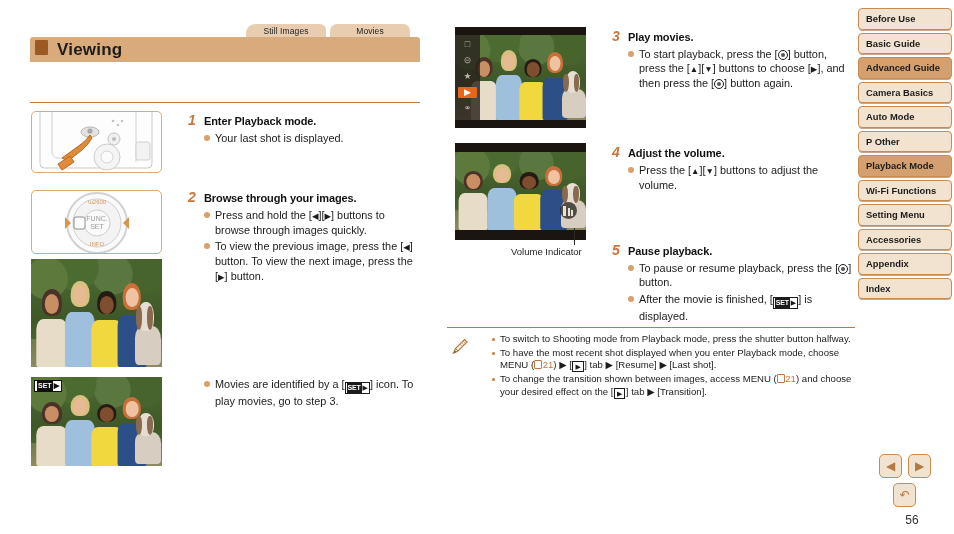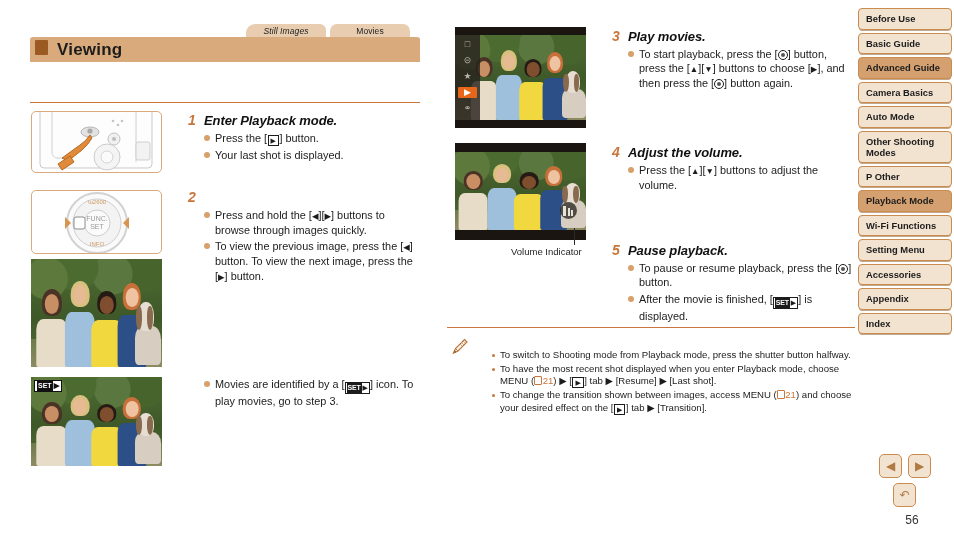--- a/index.html
+++ b/index.html
@@ -19,21 +19,21 @@
     display: flex; gap: 4px;
   }
   .tab {
     width: 80px; height: 15px;
     background: #e8cdb0;
     border-radius: 7px 7px 0 0;
     font-size: 8.5px; line-height: 15px;
     text-align: center; color: #222;
     letter-spacing: .1px;
   }
-  .tab-shape-l { border-radius: 9px 6px 0 0; font-style: italic; }
+  .tab-shape-l { border-radius: 9px 6px 0 0; }
 
   
   .title-bar {
     position: absolute; left: 30px; top: 37px;
     width: 390px; height: 25px;
     background: #d9ab7c;
     border-radius: 3px 3px 0 0;
     display: flex; align-items: center;
   }
   .title-accent {
@@ -56,23 +56,22 @@
   #hr-mid   { left: 447px; top: 327px; width: 408px; }
 
   
   .step { position: absolute; }
   .step-head { display: flex; align-items: baseline; }
   .step-num {
     font-size: 14px; font-weight: bold; font-style: italic;
     color: #c8763a; width: 16px; flex: none;
   }
   .step-title {
-    font-size: 13px; font-weight: bold; color: #111;
+    font-size: 11px; font-weight: bold; color: #111;
     letter-spacing: -.1px;
-    font-style: italic;
   }
   .bullets { margin-top: 3px; }
   .bullet {
     display: flex; margin: 0 0 2px 16px;
     font-size: 10.9px; line-height: 14.4px; color: #1c1c1c;
   }
   .dot {
     flex: none; width: 6px; height: 6px; border-radius: 50%;
     background: #d8a06a; margin: 4px 5px 0 0;
   }
@@ -216,21 +215,21 @@
   .leader { position: absolute; background: #2a2a2a; width: 1px; }
   .caption {
     position: absolute; font-size: 9.5px; color: #1c1c1c;
   }
 
   
   #note { position: absolute; left: 450px; top: 333px; width: 405px; }
   .note-icon {
     position: absolute; left: 0; top: 3px; width: 20px; height: 20px;
   }
-  .note-list { margin-left: 42px; margin-top: 16px; }
+  .note-list { margin-left: 42px; }
   .note-item {
     display: flex; font-size: 9.6px; line-height: 12.6px;
     color: #1c1c1c; margin-bottom: 1px;
   }
   .note-item .sdot {
     flex: none; width: 3px; height: 3px; background: #c8763a;
     border-radius: 50%; margin: 5px 5px 0 0;
   }
 
   
@@ -389,32 +388,29 @@
   </div>
 
   <div class="step" style="left:188px; top:112px; width:232px;">
     <div class="step-head">
       <div class="step-num">1</div>
       <div class="step-title">Enter Playback mode.</div>
     </div>
     <div class="bullets">
       <div class="bullet">
         <span class="dot"></span>
-        <span>Press the [<span class="key key-play"></span>] button.</span>
-      </div>
-      <div class="bullet">
-        <span class="dot"></span>
         <span>Your last shot is displayed.</span>
       </div>
     </div>
   </div>
 
   <div class="step" style="left:188px; top:189px; width:232px;">
     <div class="step-head">
       <div class="step-num">2</div>
+      <div class="step-title">Browse through your images.</div>
     </div>
     <div class="bullets">
       <div class="bullet">
         <span class="dot"></span>
         <span>Press and hold the [<span class="tri">◀</span>][<span class="tri">▶</span>] buttons to browse through images quickly.</span>
       </div>
       <div class="bullet">
         <span class="dot"></span>
         <span>To view the previous image, press the [<span class="tri">◀</span>] button. To view the next image, press the [<span class="tri">▶</span>] button.</span>
       </div>
@@ -588,23 +584,20 @@
     </div>
     <div class="nav-item active">
       <span>Advanced Guide</span>
     </div>
     <div class="nav-item">
       <span>Camera Basics</span>
     </div>
     <div class="nav-item">
       <span>Auto Mode</span>
     </div>
-    <div class="nav-item two-line">
-      <span>Other Shooting Modes</span>
-    </div>
     <div class="nav-item">
       <span>P Other</span>
     </div>
     <div class="nav-item active">
       <span>Playback Mode</span>
     </div>
     <div class="nav-item">
       <span>Wi-Fi Functions</span>
     </div>
     <div class="nav-item">

